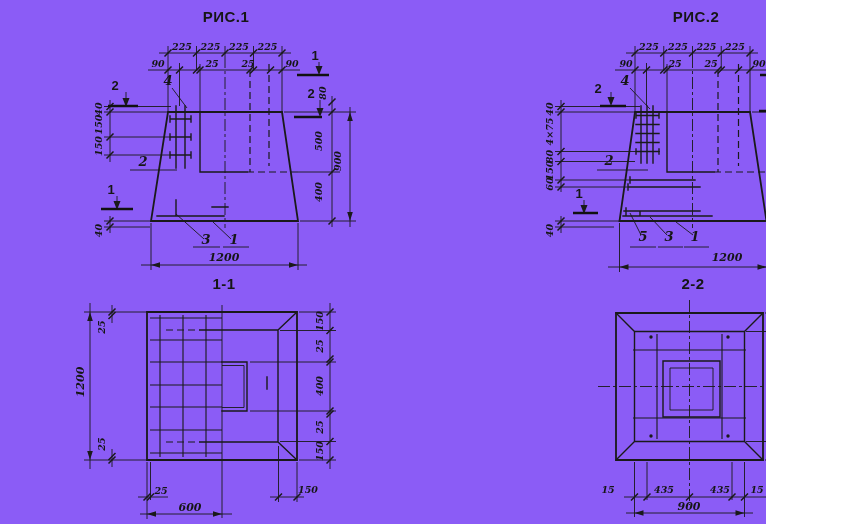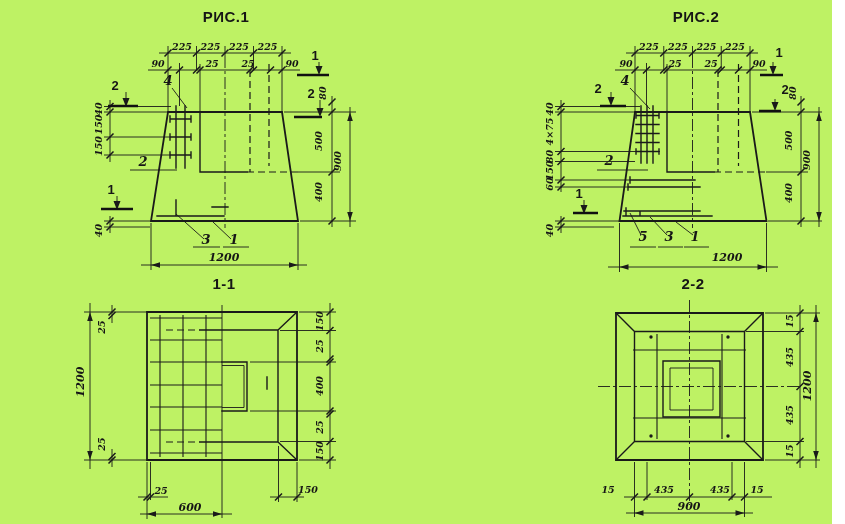--- a/index.html
+++ b/index.html
@@ -1,16 +1,16 @@
 <!DOCTYPE html>
 <html><head>
 <meta charset="utf-8">
 <style>
   html,body{margin:0;padding:0;background:#ffffff}
-  .wrap{width:832px;height:524px;position:relative;background:#bef264;overflow:hidden}
+  .wrap{width:766px;height:524px;position:relative;background:#8b5cf6;overflow:hidden}
   svg{display:block}
   .s1{stroke:#1a1a1a;stroke-width:1.8;fill:none;stroke-linecap:square}
   .s2{stroke:#1a1a1a;stroke-width:1.4;fill:none;stroke-linecap:square}
   .mg{stroke:#1a1a1a;stroke-width:1.1;fill:none}
   .s3{stroke:#1a1a1a;stroke-width:0.9;fill:none}
   .dsh{stroke:#1a1a1a;stroke-width:1.2;fill:none;stroke-dasharray:7 4}
   .cl{stroke:#1a1a1a;stroke-width:0.9;fill:none;stroke-dasharray:12 3 3 3}
   .tk{stroke:#1a1a1a;stroke-width:1.5;fill:none}
   .bar{stroke:#111111;stroke-width:2.6;fill:none}
   .ar{fill:#1a1a1a;stroke:none}

